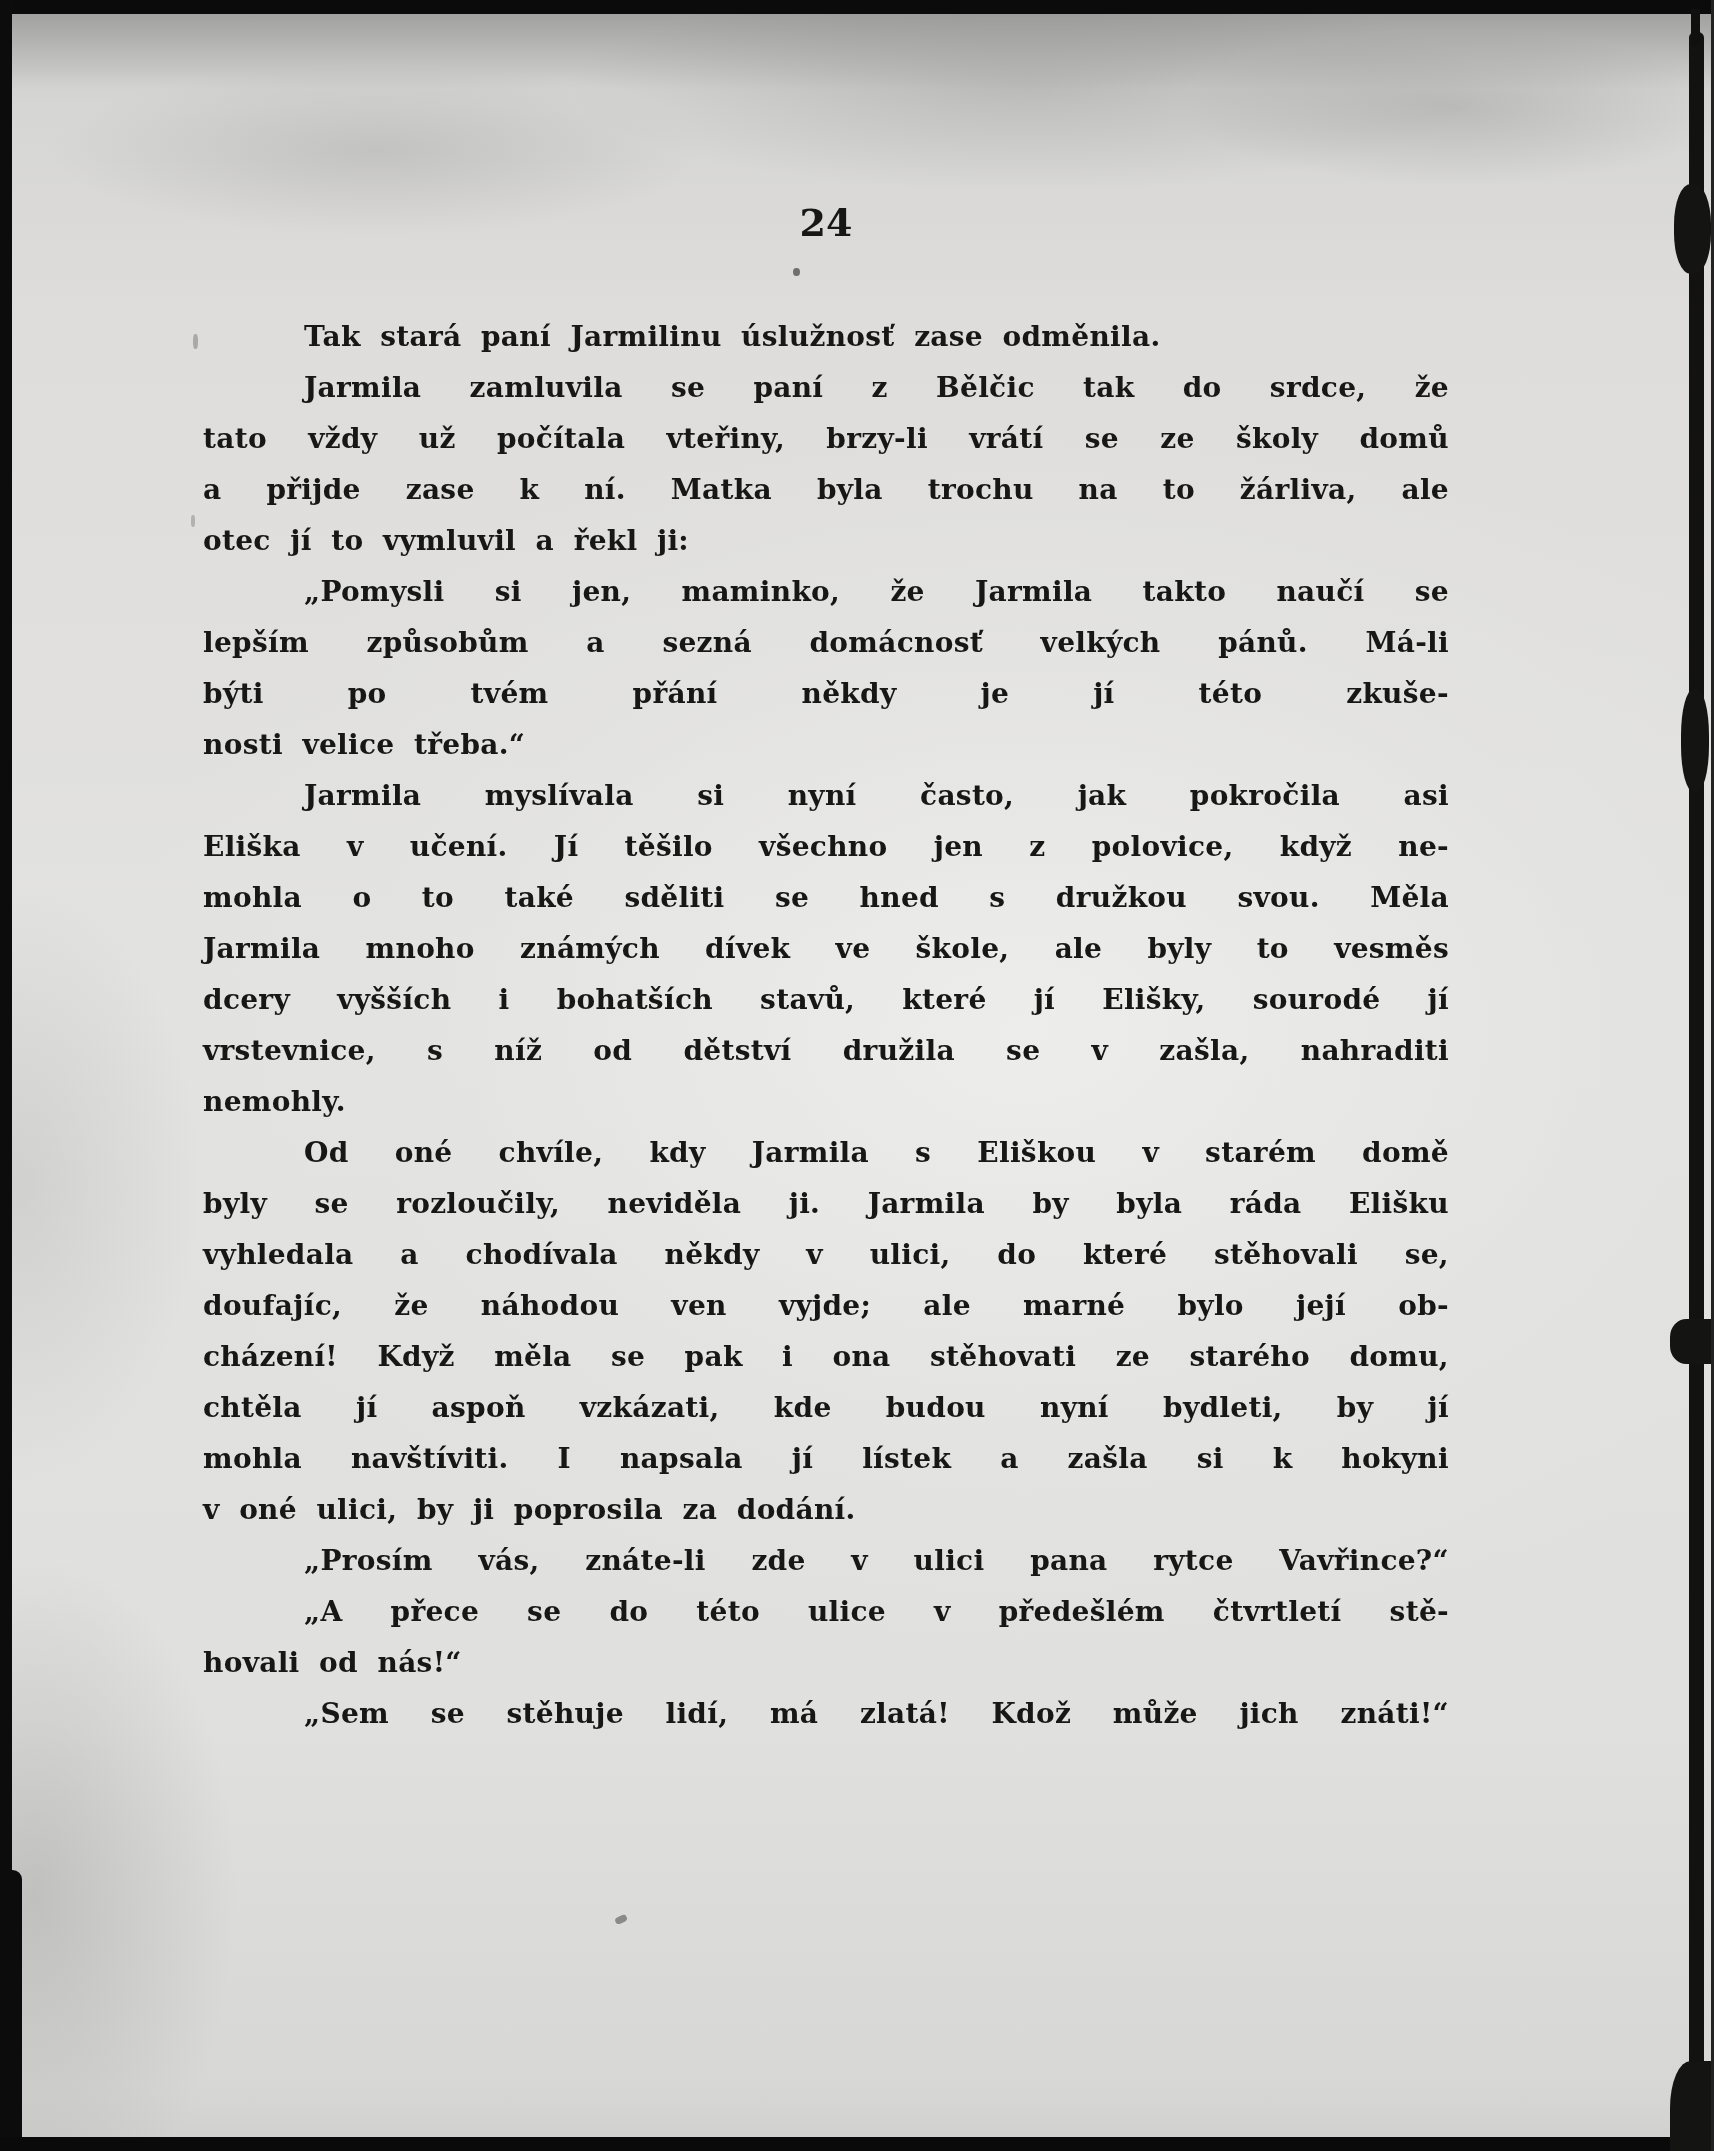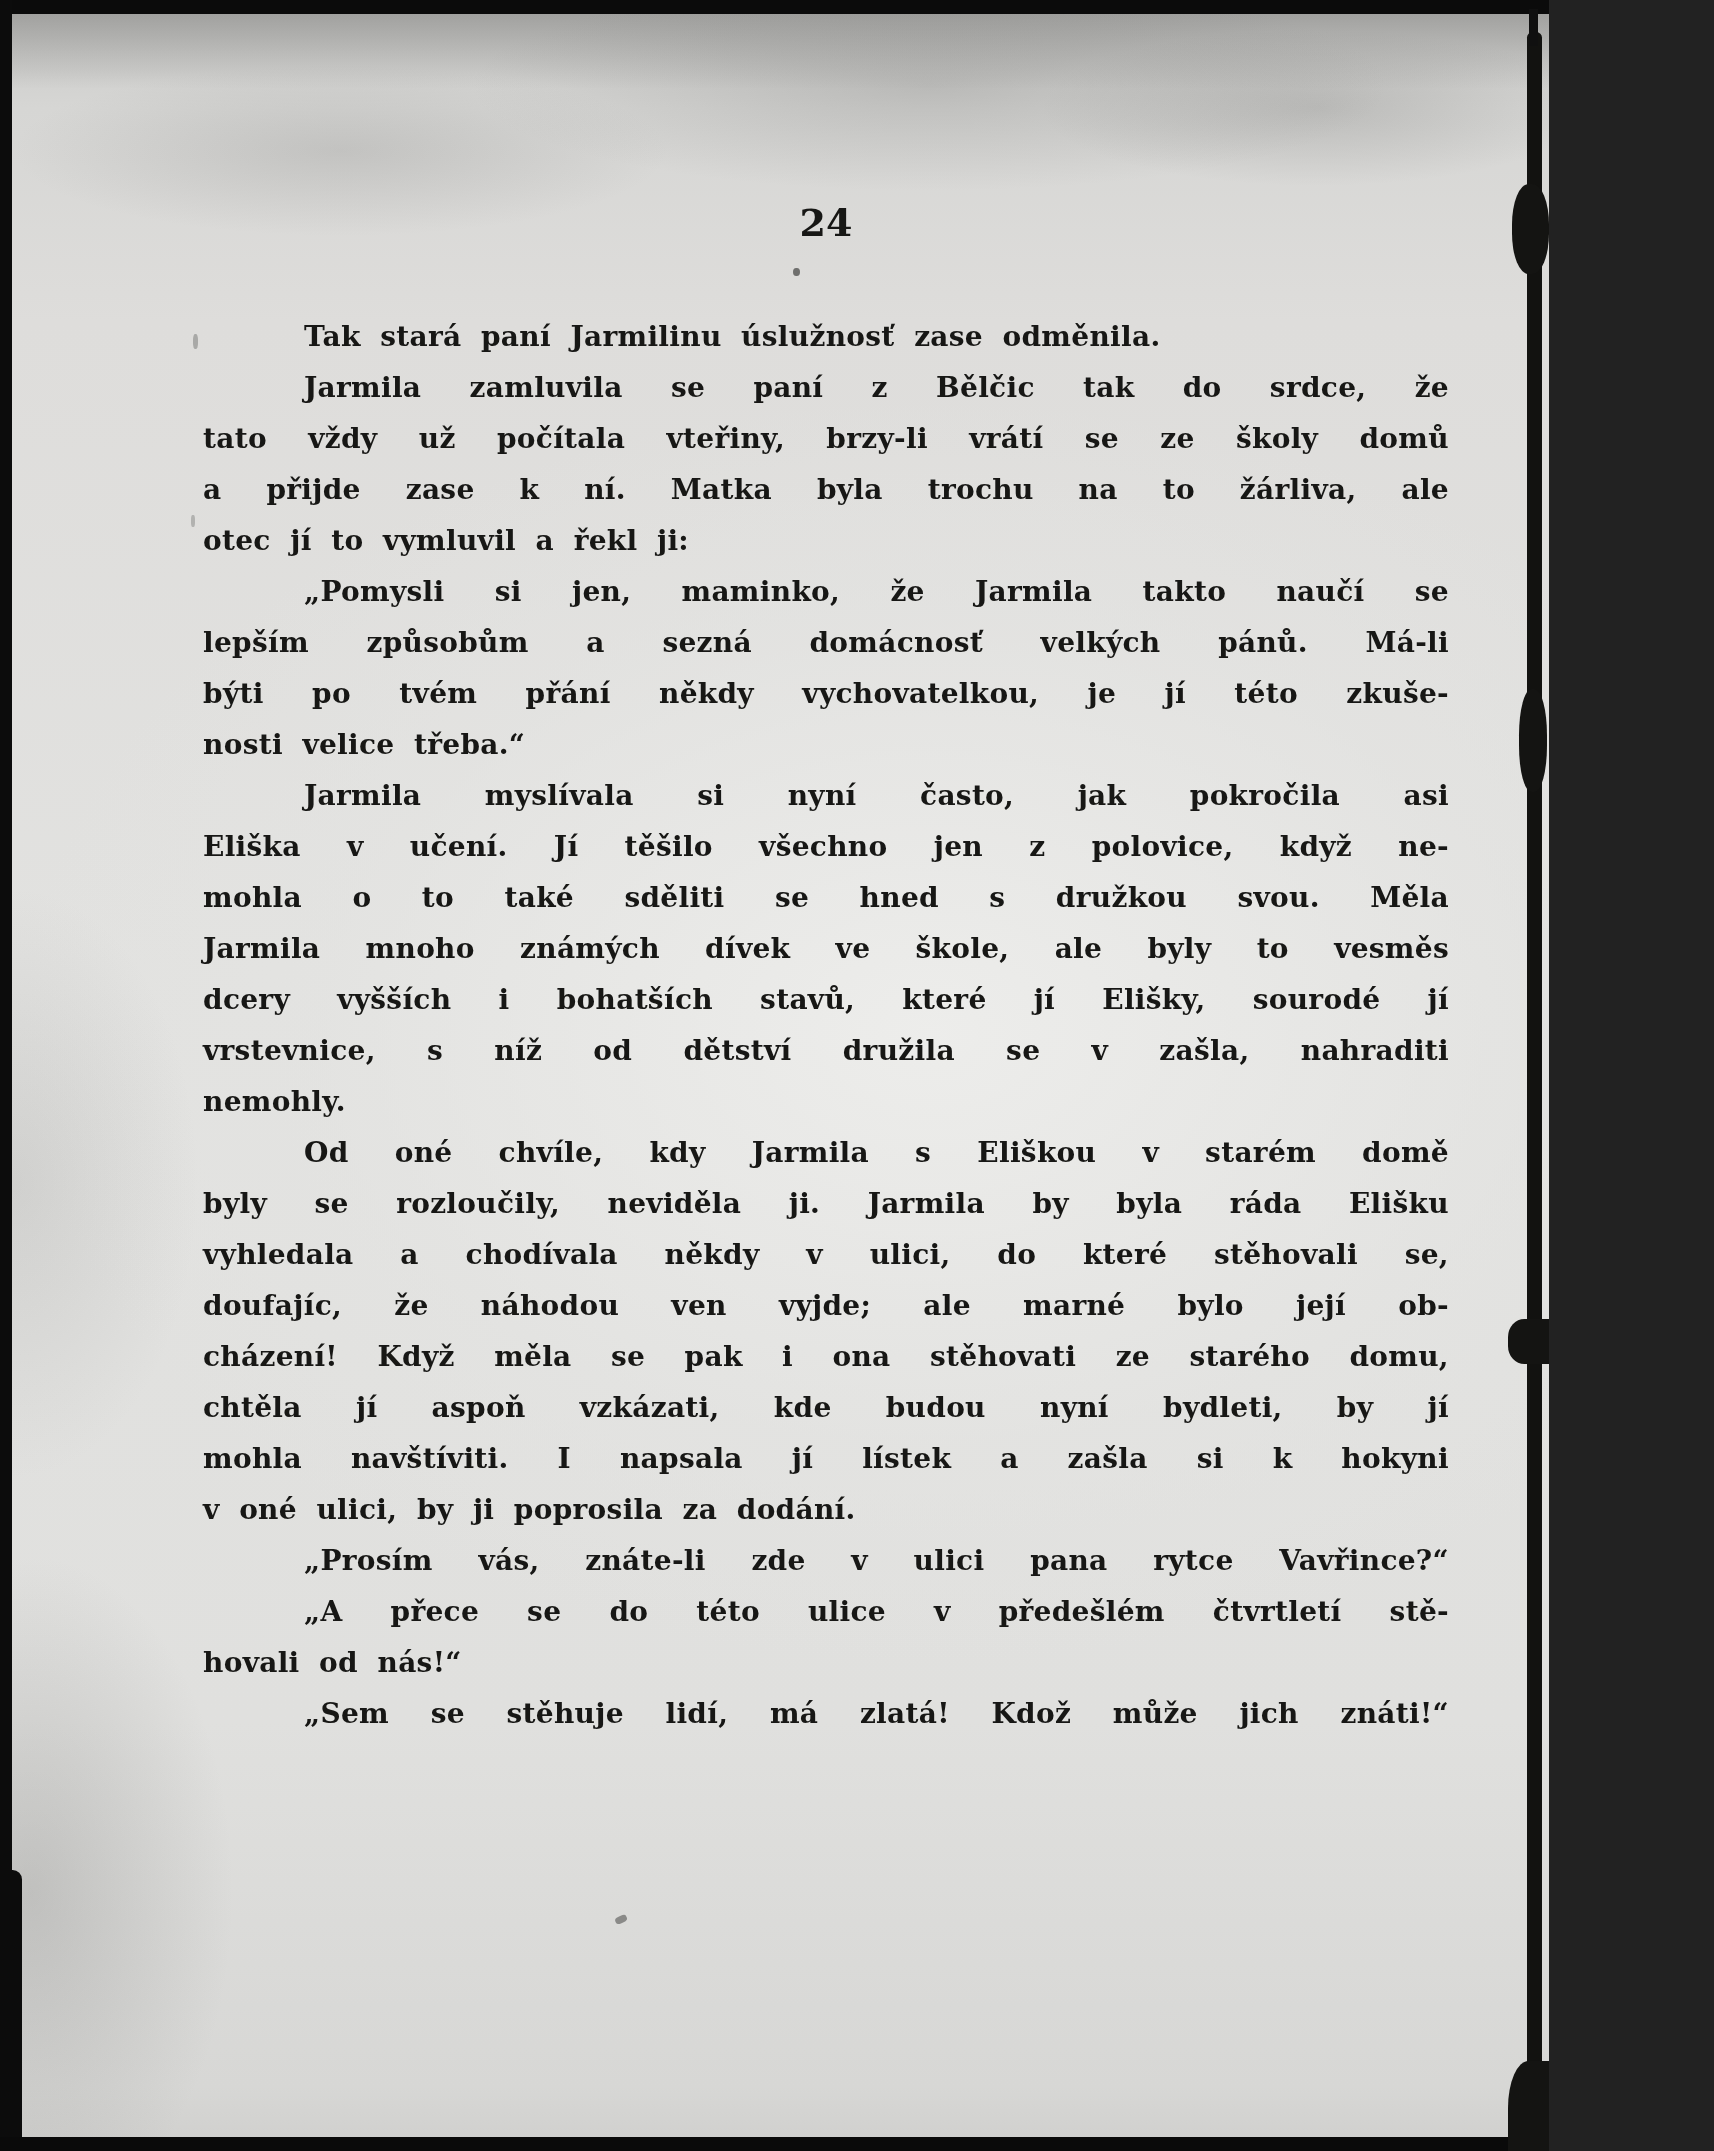--- a/index.html
+++ b/index.html
@@ -1,18 +1,18 @@
 <!DOCTYPE html>
 <html style="--paper: #e2e2e0; --ink: #171715; --edge: #0b0b0b;font-size:15px"><head>
 <meta charset="utf-8">
 <style>
   html,body { margin:0; padding:0; background:#222; }
   .page {
     position:relative;
-    width:1549px; height:2151px;
+    width:1711px; height:2151px;
     overflow:hidden;
     background:
       radial-gradient(ellipse 1218px 843px at 60% 48%, rgba(238,238,236,.9) 0%, rgba(228,228,226,.6) 50%, rgba(0,0,0,0) 75%),
       linear-gradient(180deg, #c6c6c4 0%, #d6d6d4 5%, #dedddb 15%, #e2e2e0 45%, #e0e0de 80%, #d7d7d5 97%, #cfcfcd 100%),
       #dededc;
     font-family:"DejaVu Serif", serif;
   }
   
   .page::before{
     content:""; position:absolute; inset:0; pointer-events:none;
@@ -159,21 +159,20 @@
           <span>Má-li</span>
         </span>
       </div>
       <div class="line justify">
         <span class="words">
           <span>býti</span>
           <span>po</span>
           <span>tvém</span>
           <span>přání</span>
           <span>někdy</span>
-          <span>vychovatelkou,</span>
           <span>je</span>
           <span>jí</span>
           <span>této</span>
           <span>zkuše-</span>
         </span>
       </div>
       <div class="line">
         <span class="words">nosti velice třeba.“</span>
       </div>
       <div class="line indent justify">

